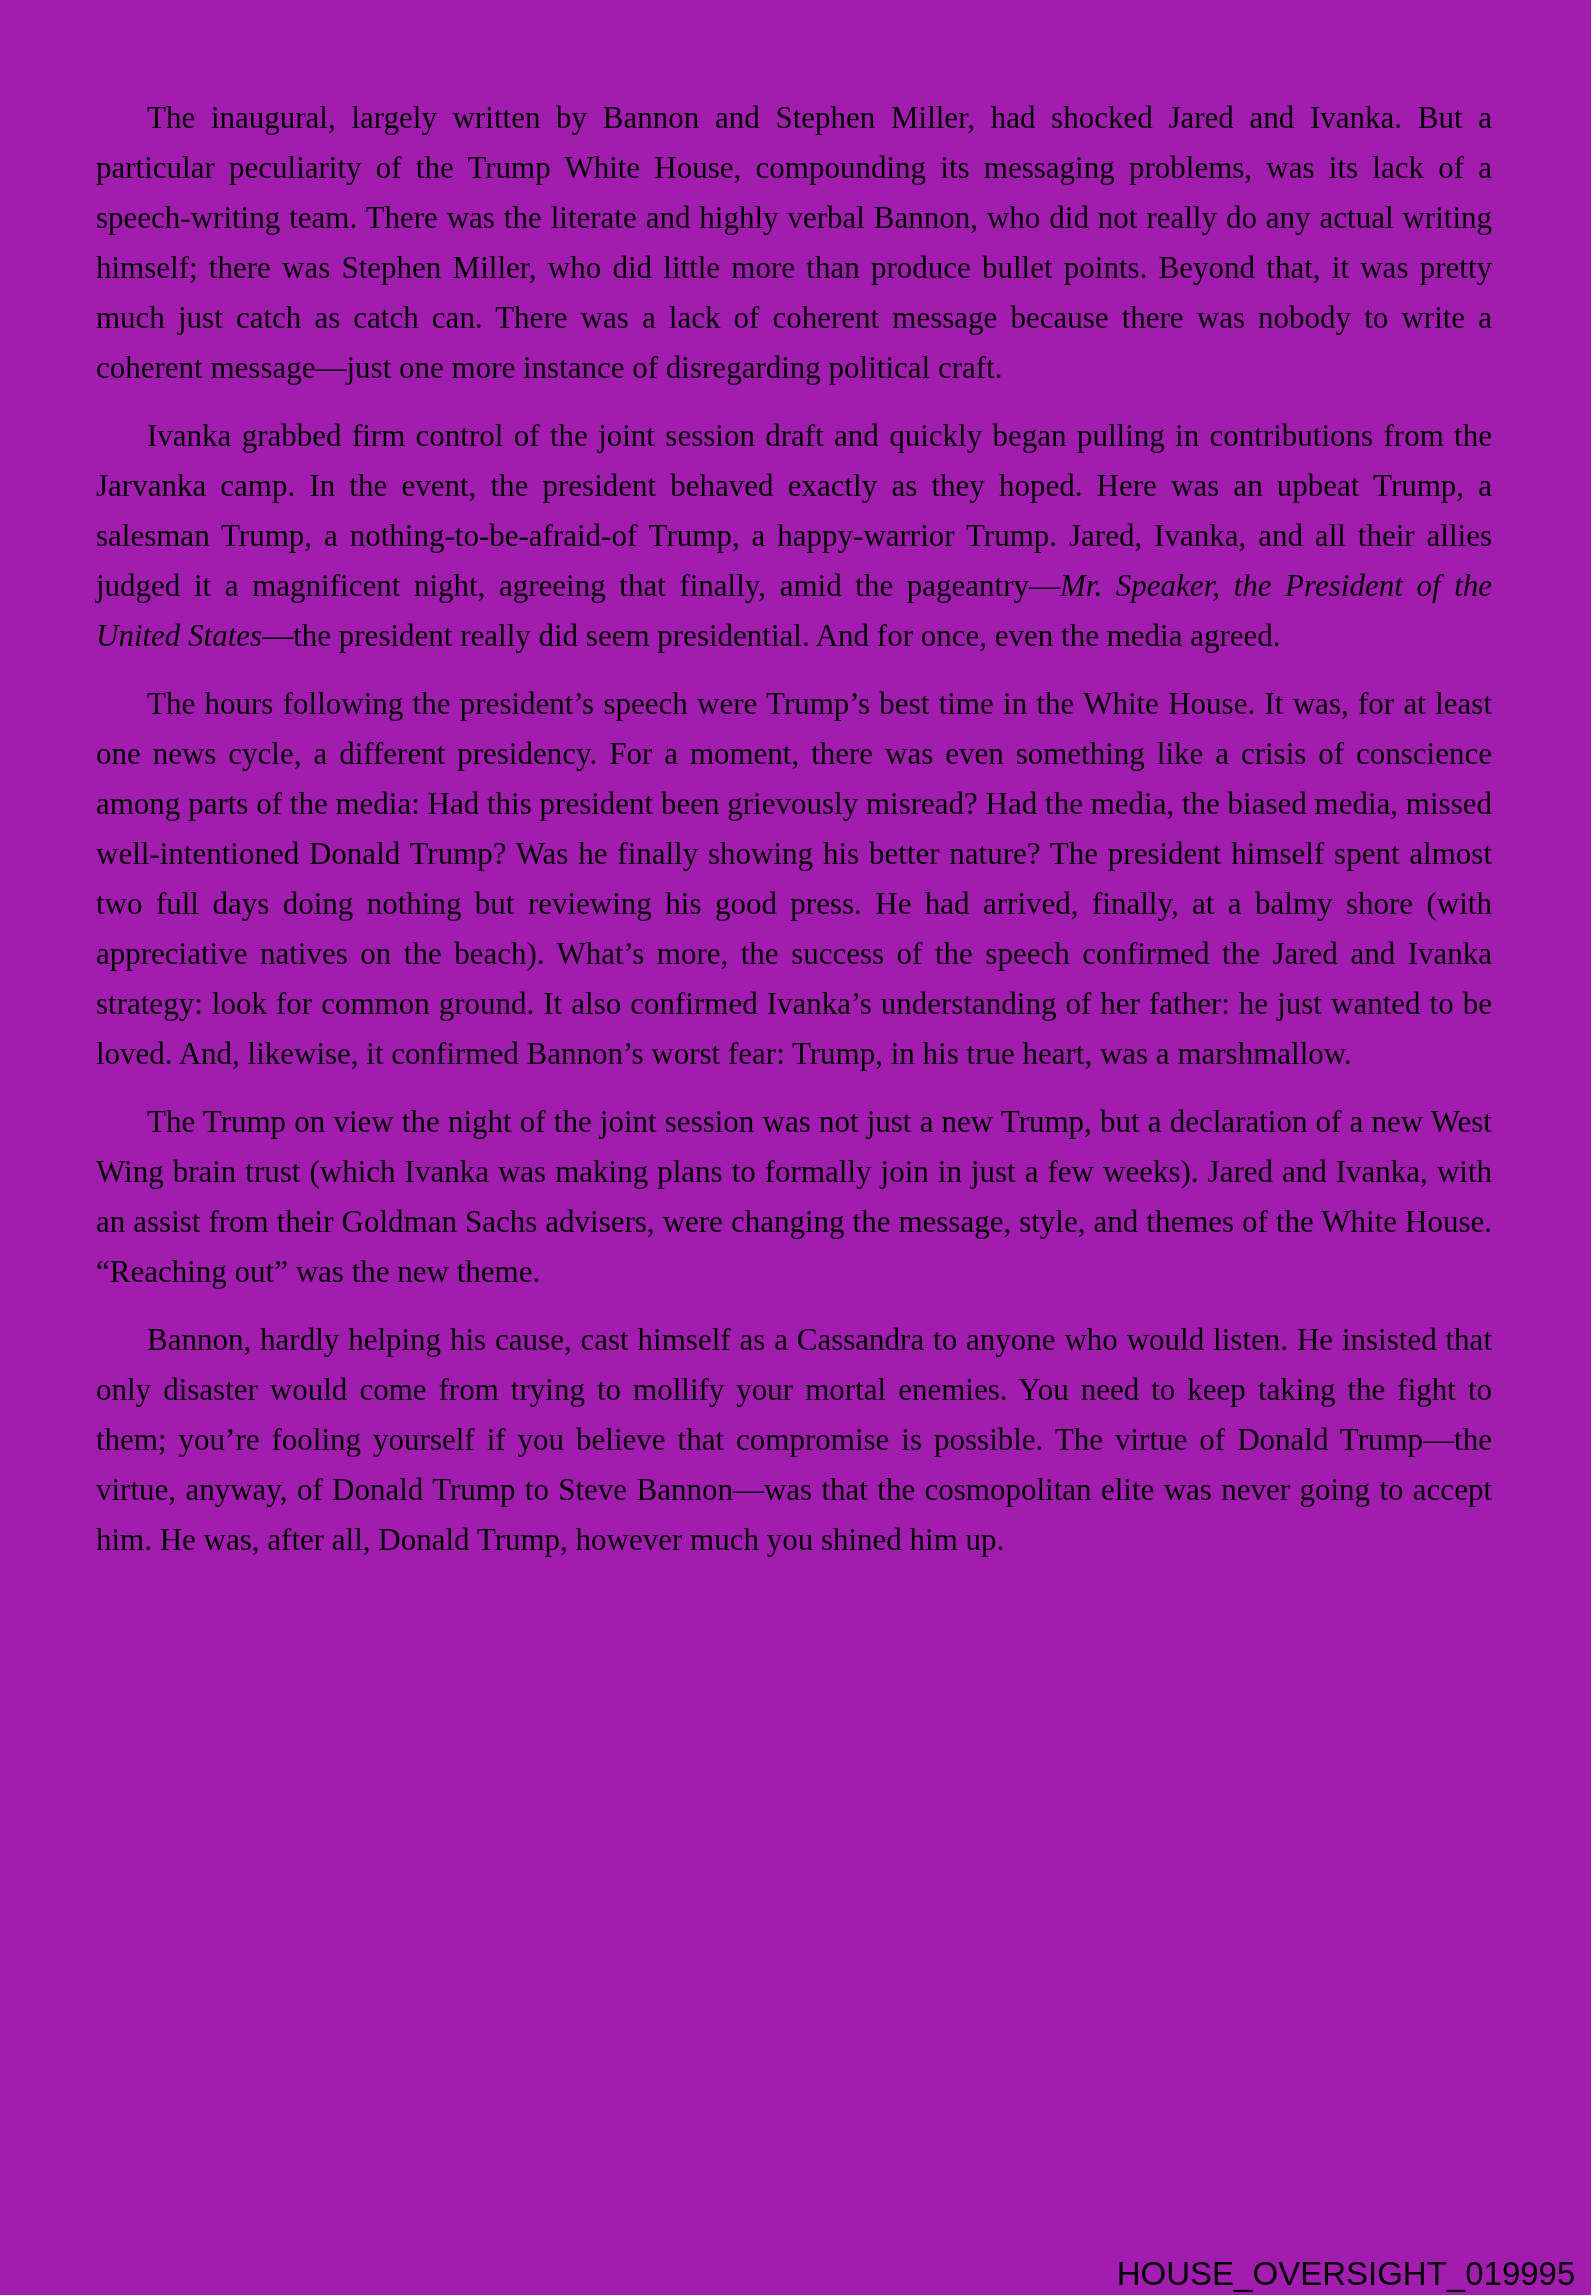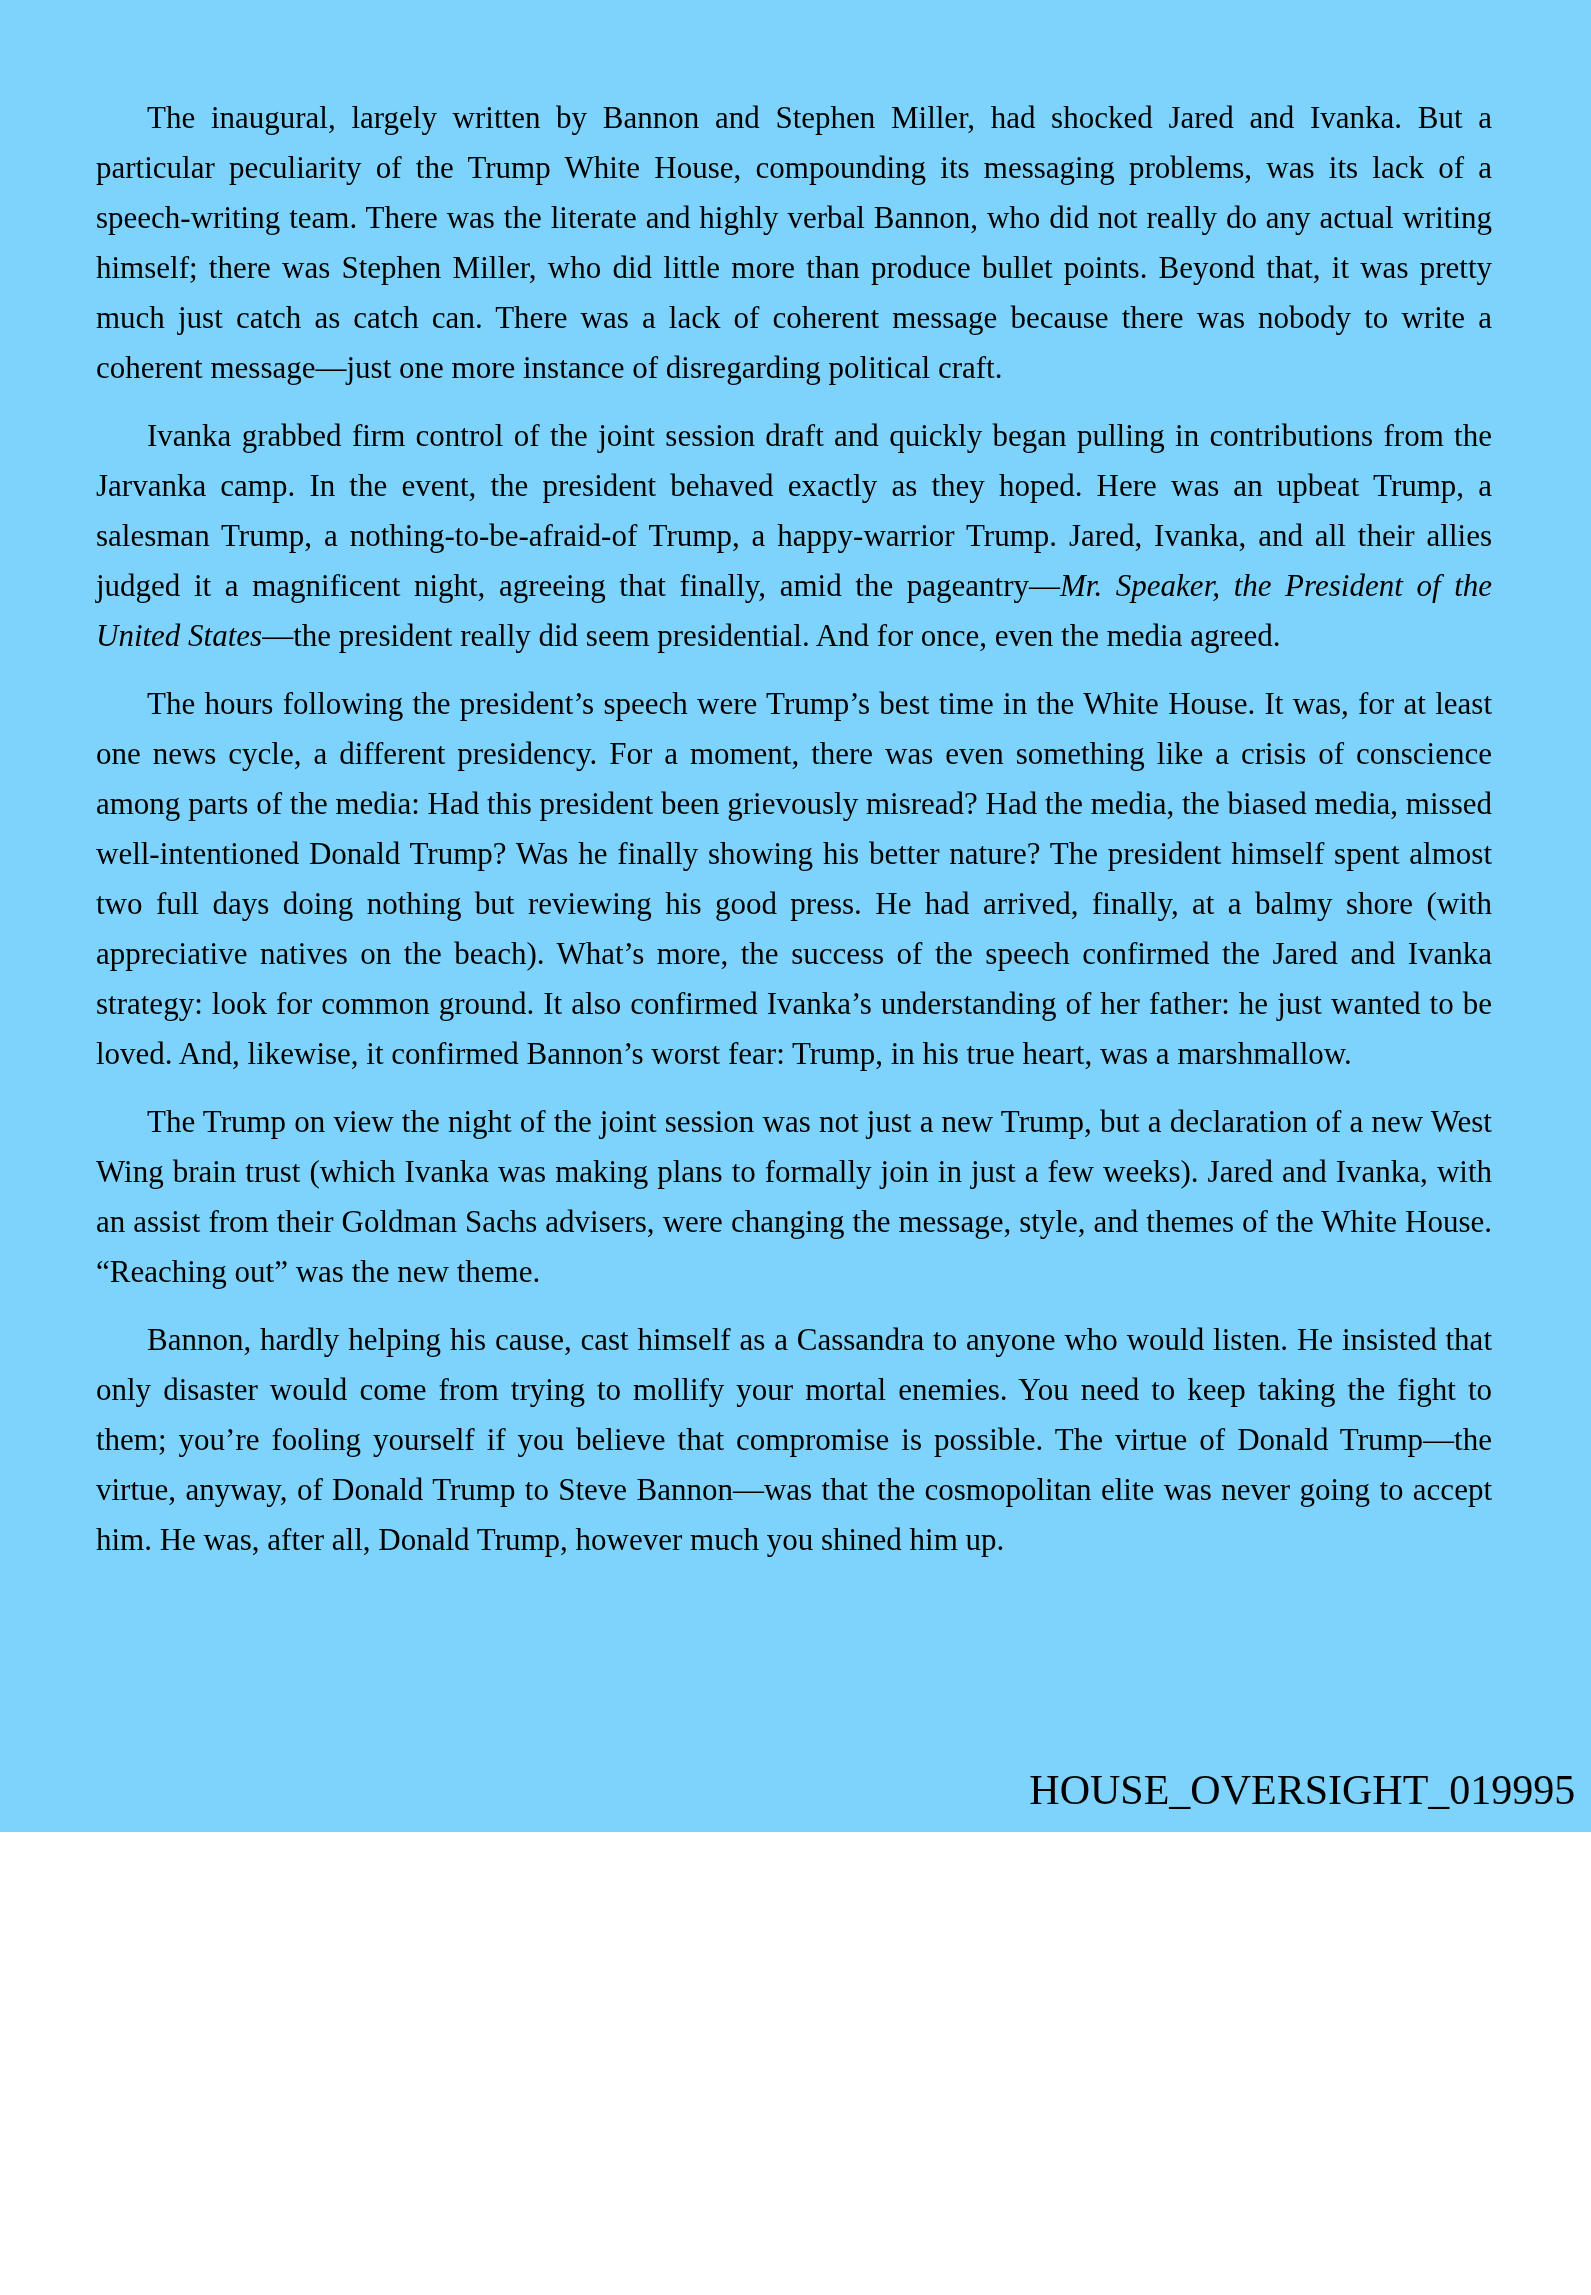--- a/index.html
+++ b/index.html
@@ -3,22 +3,22 @@
 <meta charset="utf-8">
 <style>
   html, body {
     margin: 0;
     padding: 0;
     background: #ffffff;
   }
   .page {
     position: relative;
     width: 1592px;
-    height: 1832px;
-    background: #7dd3fc;
+    height: 2295px;
+    background: #a21caf;
     color: #000000;
     overflow: hidden;
   }
   .text-block {
     position: absolute;
     left: 96px;
     top: 93px;
     width: 1396px;
     font-family: "Liberation Serif", "DejaVu Serif", serif;
     font-size: 31px;
@@ -32,23 +32,23 @@
   }
   .para:last-child {
     margin-bottom: 13px;
   }
   .para em {
     font-style: italic;
   }
   .bates {
     position: absolute;
     right: 16.7px;
-    bottom: 22px;
-    font-family: Liberation Serif, serif;
-    font-size: 42px;
+    bottom: 2px;
+    font-family: Liberation Sans, sans-serif;
+    font-size: 33px;
     line-height: 39px;
     color: #000000;
     white-space: nowrap;
   }
 </style>
 </head>
 <body>
 
 <main class="page">
   <section class="text-block" id="text-block">

